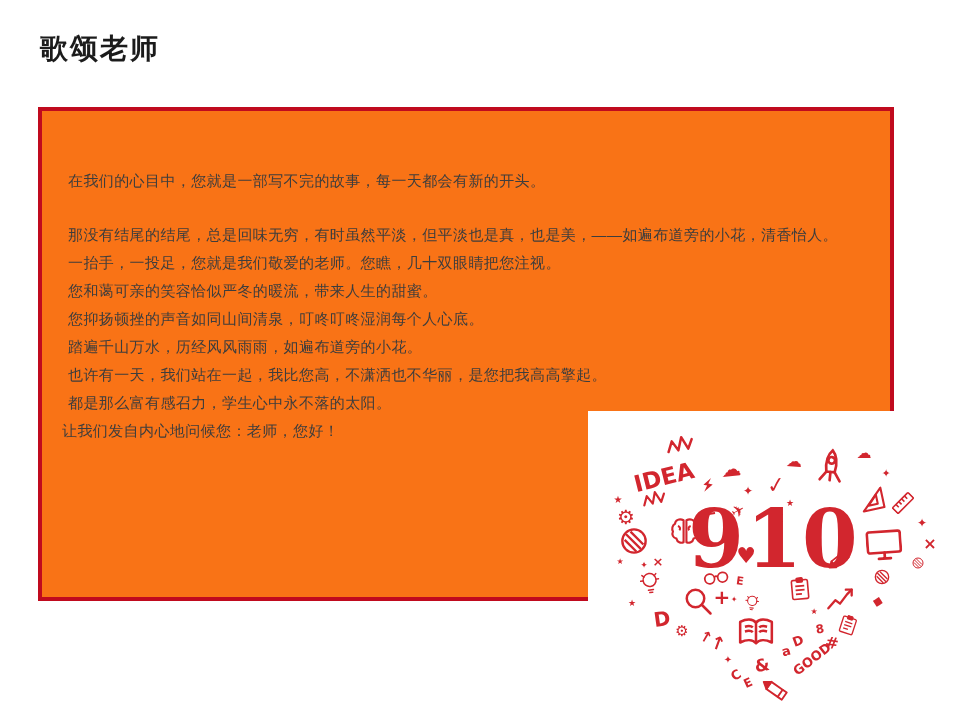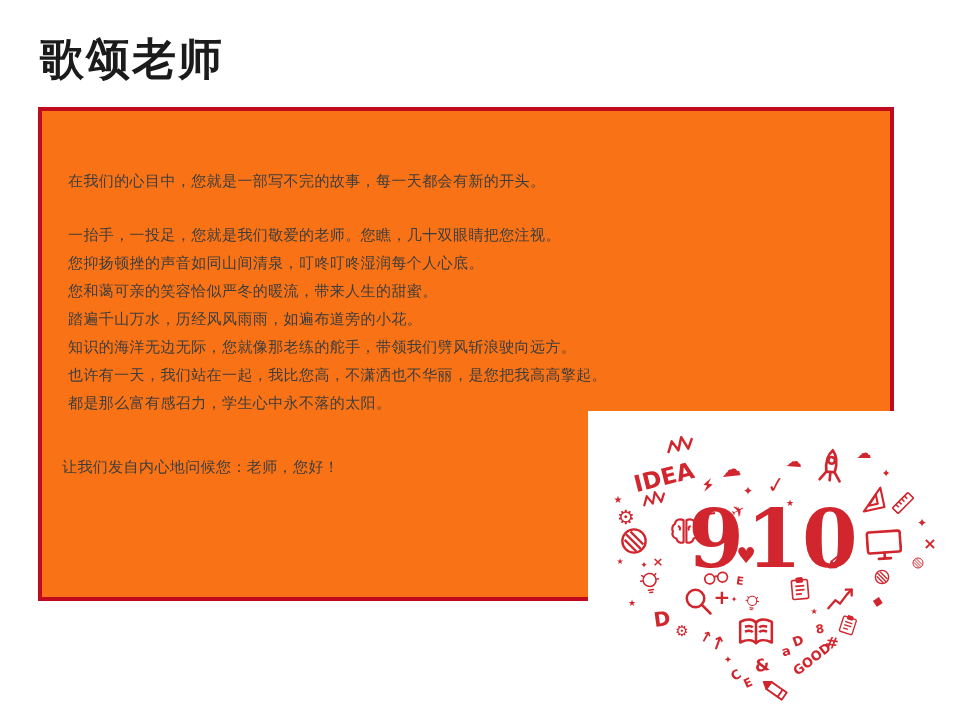--- a/index.html
+++ b/index.html
@@ -4,59 +4,59 @@
 <title>slide</title>
 <style>
   html,body{margin:0;padding:0;}
   body{
     width:960px;height:720px;position:relative;overflow:hidden;
     background:#ffffff;
     font-family:"Liberation Sans","DejaVu Sans",sans-serif;
   }
   .slide-title{
     position:absolute;left:40px;top:30px;margin:0;
-    font-size:44px;font-weight:700;color:#1b1b1b;letter-spacing:2px;
+    font-size:28px;font-weight:700;color:#1b1b1b;letter-spacing:2px;
   }
   .content-box{
     position:absolute;left:38px;top:107px;width:856px;height:494px;
     border:4px solid #c00a1e;box-sizing:border-box;background:#f97316;
   }
   .poem{
     position:absolute;left:26px;top:56px;right:8px;
   }
   .poem p{
     margin:0;padding:0;white-space:nowrap;
     font-size:15px;line-height:28px;color:#3d3d3d;letter-spacing:0.4px;
   }
   .poem p:first-child{margin-bottom:26px;}
-  .poem p:last-child{margin-left:-6px;margin-top:36px;}
+  .poem p:last-child{margin-left:-6px;}
   .heart-panel{
     position:absolute;left:588px;top:411px;width:372px;height:309px;
     background:#ffffff;z-index:5;
   }
   .heart-panel svg{display:block;width:372px;height:309px;}
   #heart-icons text{fill:currentColor;font-family:"DejaVu Sans",sans-serif;}
   .date-digit{
     font-family:"DejaVu Serif",serif;font-weight:700;fill:#d2262e;
   }
   .date-heart{font-family:"DejaVu Sans",sans-serif;fill:#d2262e;font-weight:700;}
 </style>
 </head>
 <body>
 
 <h1 class="slide-title">歌颂老师</h1>
 
 <div class="content-box" style="border-color: rgb(192, 10, 30);">
   <div class="poem" id="poem">
       <p>在我们的心目中，您就是一部写不完的故事，每一天都会有新的开头。</p>
+      <p>那没有结尾的结尾，总是回味无穷，有时虽然平淡，但平淡也是真，也是美，——如遍布道旁的小花，清香怡人。</p>
       <p>一抬手，一投足，您就是我们敬爱的老师。您瞧，几十双眼睛把您注视。</p>
+      <p>您和蔼可亲的笑容恰似严冬的暖流，带来人生的甜蜜。</p>
       <p>您抑扬顿挫的声音如同山间清泉，叮咚叮咚湿润每个人心底。</p>
-      <p>您和蔼可亲的笑容恰似严冬的暖流，带来人生的甜蜜。</p>
       <p>踏遍千山万水，历经风风雨雨，如遍布道旁的小花。</p>
-      <p>知识的海洋无边无际，您就像那老练的舵手，带领我们劈风斩浪驶向远方。</p>
       <p>也许有一天，我们站在一起，我比您高，不潇洒也不华丽，是您把我高高擎起。</p>
       <p>都是那么富有感召力，学生心中永不落的太阳。</p>
       <p>让我们发自内心地问候您：老师，您好！</p>
     </div>
 </div>
 
 <div class="heart-panel">
   <svg viewBox="0 0 372 309" xmlns="http://www.w3.org/2000/svg">
     <defs>
       <symbol id="sym-zig" viewBox="0 0 24 24">

